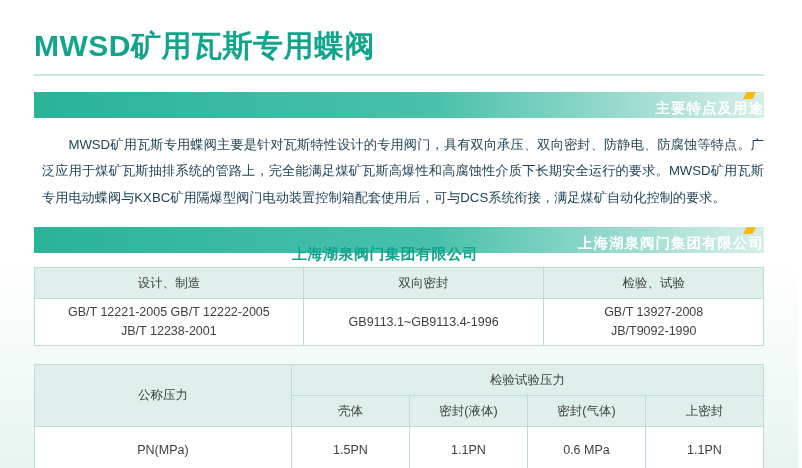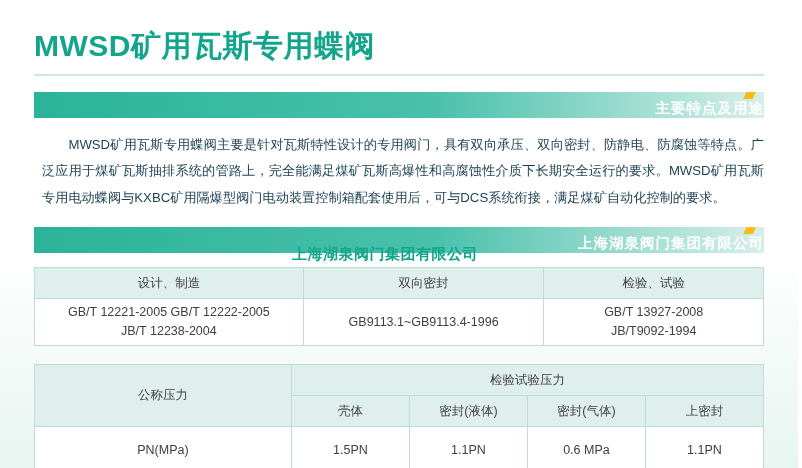--- a/index.html
+++ b/index.html
@@ -134,28 +134,28 @@
   <table class="spec t1">
     <tbody>
         <tr>
       <th style="width:37%">设计、制造</th>
       <th style="width:33%">双向密封</th>
       <th style="width:30%">检验、试验</th>
     </tr>
     <tr>
       <td>
         <div class="nowrap">GB/T 12221-2005  GB/T 12222-2005</div>
-        <div class="nowrap">JB/T 12238-2004</div>
+        <div class="nowrap">JB/T 12238-2001</div>
       </td>
       <td>
         <div class="nowrap">GB9113.1~GB9113.4-1996</div>
       </td>
       <td>
         <div class="nowrap">GB/T 13927-2008</div>
-        <div class="nowrap">JB/T9092-1994</div>
+        <div class="nowrap">JB/T9092-1990</div>
       </td>
     </tr>
   </tbody>
     </table>
 
   <table class="spec t2">
     <tbody>
         <tr>
       <th class="tall" rowspan="2" style="width:34%">公称压力</th>
       <th colspan="4">检验试验压力</th>

